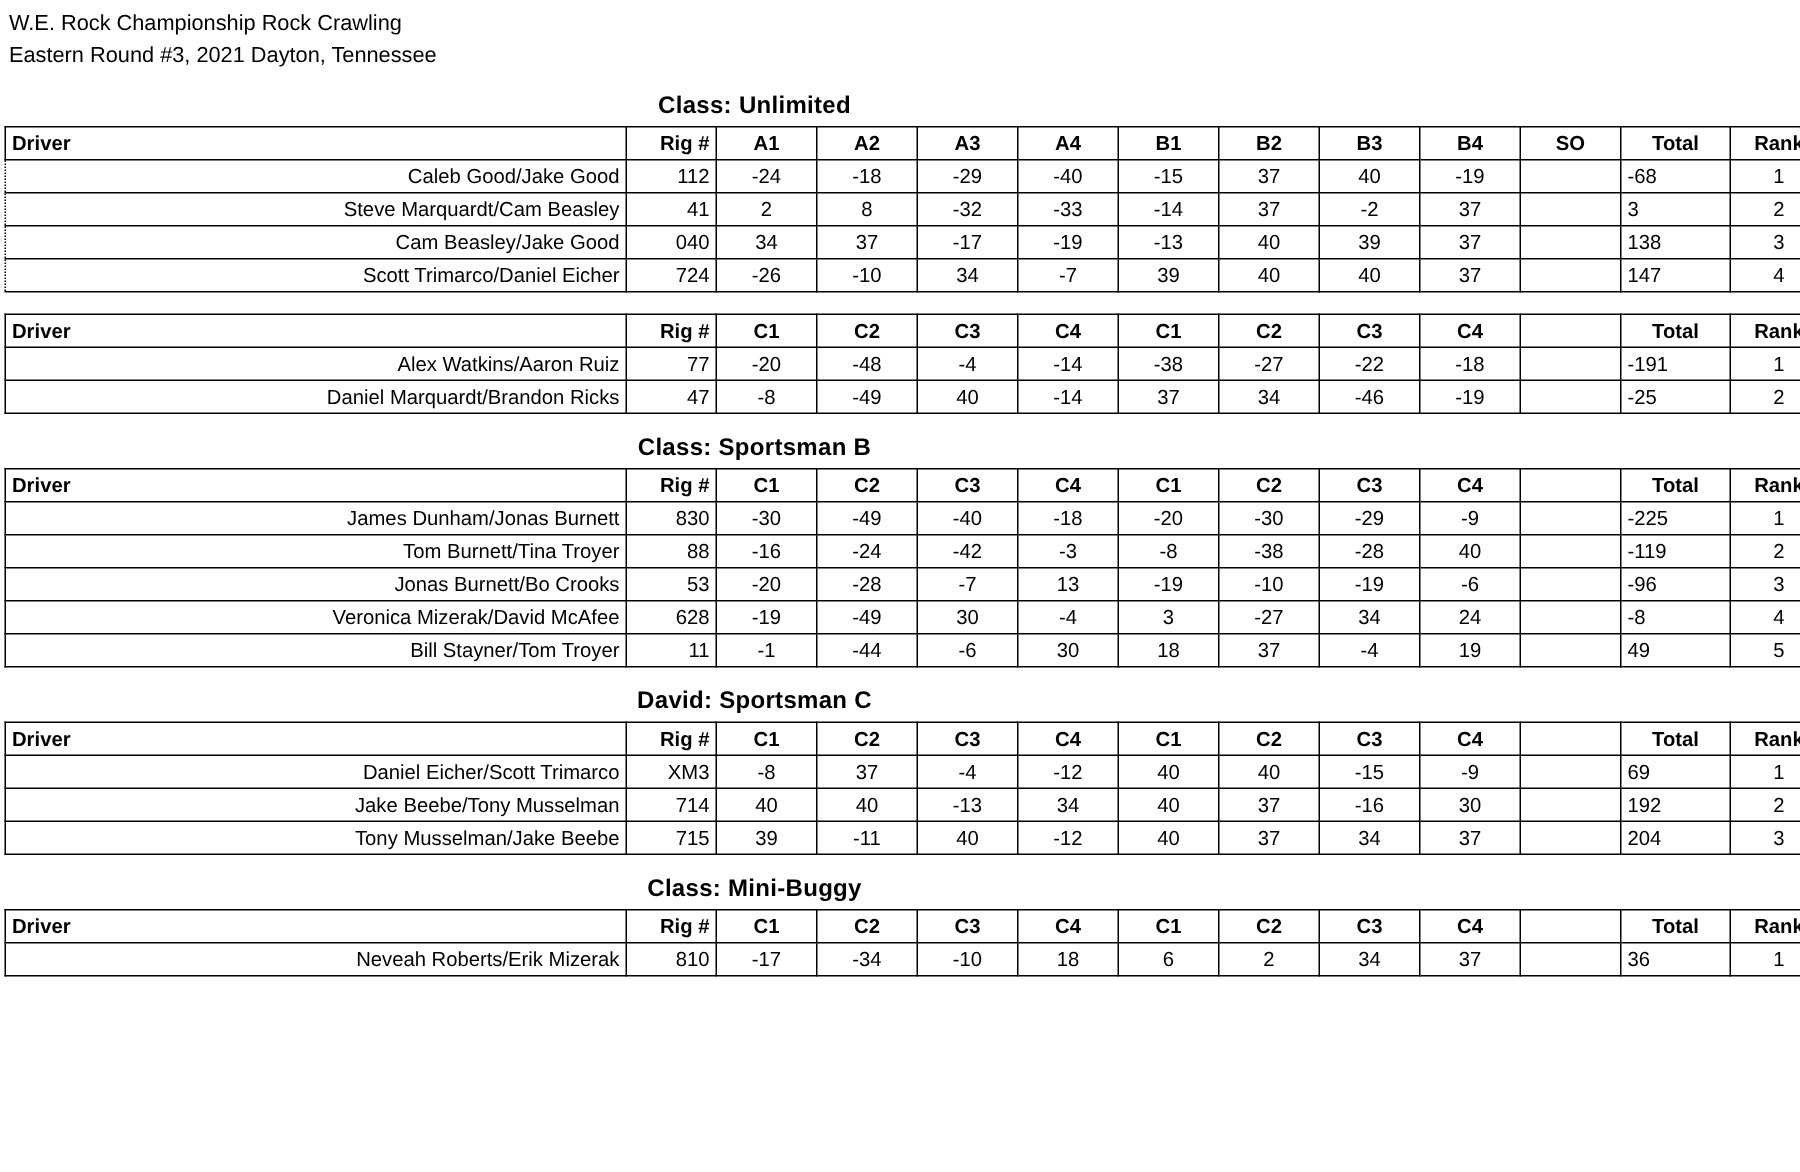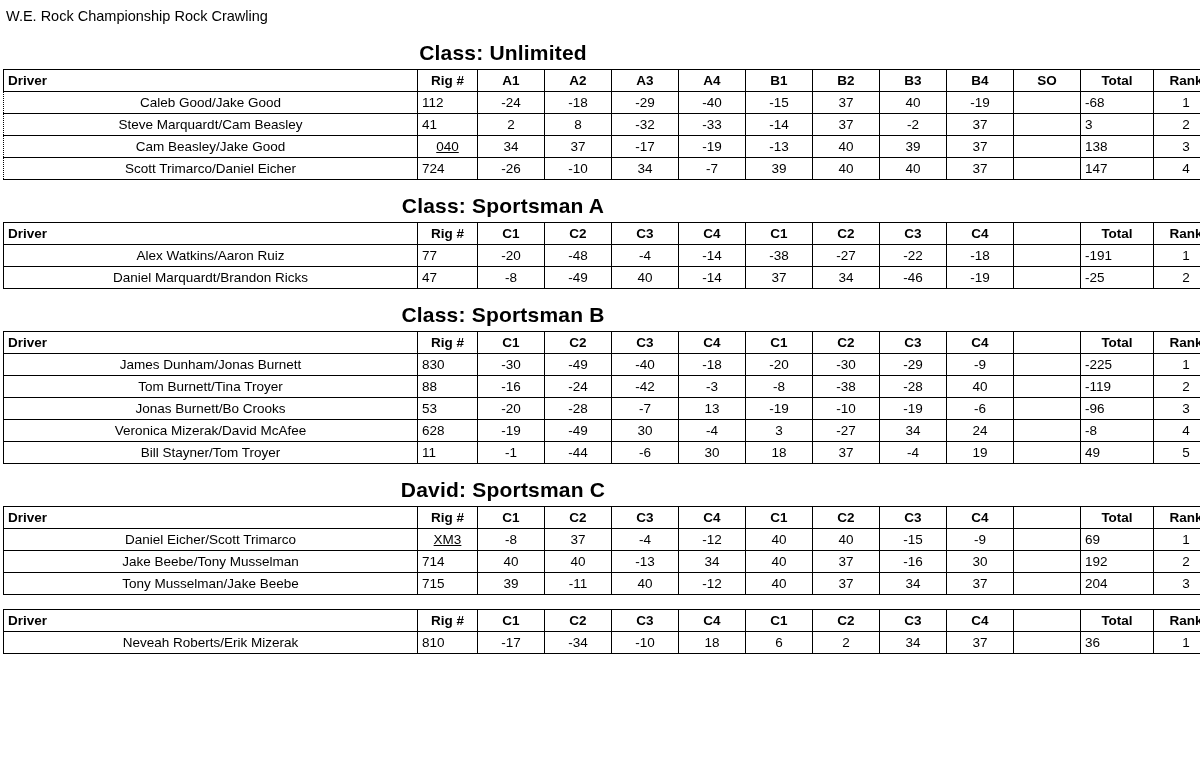--- a/index.html
+++ b/index.html
@@ -22,21 +22,21 @@
   .doc-header {
     padding: 6px 0 0 6px;
     font-size: 14.5px;
     line-height: 1.45;
   }
   .doc-header div { white-space: nowrap; }
 
   .class-block { margin-top: 14px; }
   .class-title {
     text-align: center;
-    font-size: 21px;
+    font-size: 16px;
     font-weight: bold;
     letter-spacing: 0.2px;
     margin: 0 0 4px 0;
     padding-left: 30px;
   }
   table.results {
     border-collapse: collapse;
     width: 1194px;
     margin-left: 3px;
     table-layout: fixed;
@@ -48,25 +48,25 @@
     padding: 0 4px;
     overflow: hidden;
     white-space: nowrap;
   }
   table.results thead th {
     font-weight: bold;
     text-align: center;
     font-size: 13.5px;
   }
   table.results thead th.driver-h { text-align: left; padding-left: 4px; }
-  table.results thead th.rig-h { text-align: center; padding-left: 4px; }
-
-  td.driver { text-align: center; margin-left: 12px; }
-  td.rig { }
-  td.rig.left { text-align: center; text-decoration: underline; }
+  table.results thead th.rig-h { text-align: right; padding-left: 4px; }
+
+  td.driver { text-align: right; margin-left: 12px; }
+  td.rig { text-align: right; }
+  td.rig.left { text-align: right; }
   td.score { text-align: center; }
   td.so { text-align: center; }
   td.total { text-align: left; padding-right: 6px; }
   td.rank { text-align: center; }
 
   
   col.c-driver { width: 414px; }
   col.c-rig    { width: 60px; }
   col.c-s      { width: 67px; }
   col.c-so     { width: 67px; }
@@ -76,20 +76,21 @@
   .dashed-row td { border-top-style: dotted; border-bottom-style: dotted; }
   .dashed-row td.driver, .dashed-row td.rig { border-left-style: dotted; }
 </style>
 </head>
 <body>
 
 <div class="page">
 
   <div class="doc-header">
     <div>W.E. Rock Championship Rock Crawling</div>
+    <div>Eastern Round #3, 2021 Dayton, Tennessee</div>
   </div>
 
   <div id="classes-container">
       <div class="class-block">
         <div class="class-title">Class: Unlimited</div>
         <table class="results">
           <colgroup>
             <col class="c-driver">
             <col class="c-rig">
             <col class="c-s">
@@ -179,21 +180,20 @@
               <td class="score">40</td>
               <td class="score">37</td>
               <td class="so"></td>
               <td class="total">147</td>
               <td class="rank">4</td>
             </tr>
           </tbody>
         </table>
       </div>
       <div class="class-block">
-        <div class="class-title">Class: Sportsman A</div>
         <table class="results">
           <colgroup>
             <col class="c-driver">
             <col class="c-rig">
             <col class="c-s">
             <col class="c-s">
             <col class="c-s">
             <col class="c-s">
             <col class="c-s">
             <col class="c-s">
@@ -446,20 +446,21 @@
               <td class="score">34</td>
               <td class="score">37</td>
               <td class="so"></td>
               <td class="total">204</td>
               <td class="rank">3</td>
             </tr>
           </tbody>
         </table>
       </div>
       <div class="class-block">
+        <div class="class-title">Class: Mini-Buggy</div>
         <table class="results">
           <colgroup>
             <col class="c-driver">
             <col class="c-rig">
             <col class="c-s">
             <col class="c-s">
             <col class="c-s">
             <col class="c-s">
             <col class="c-s">
             <col class="c-s">

